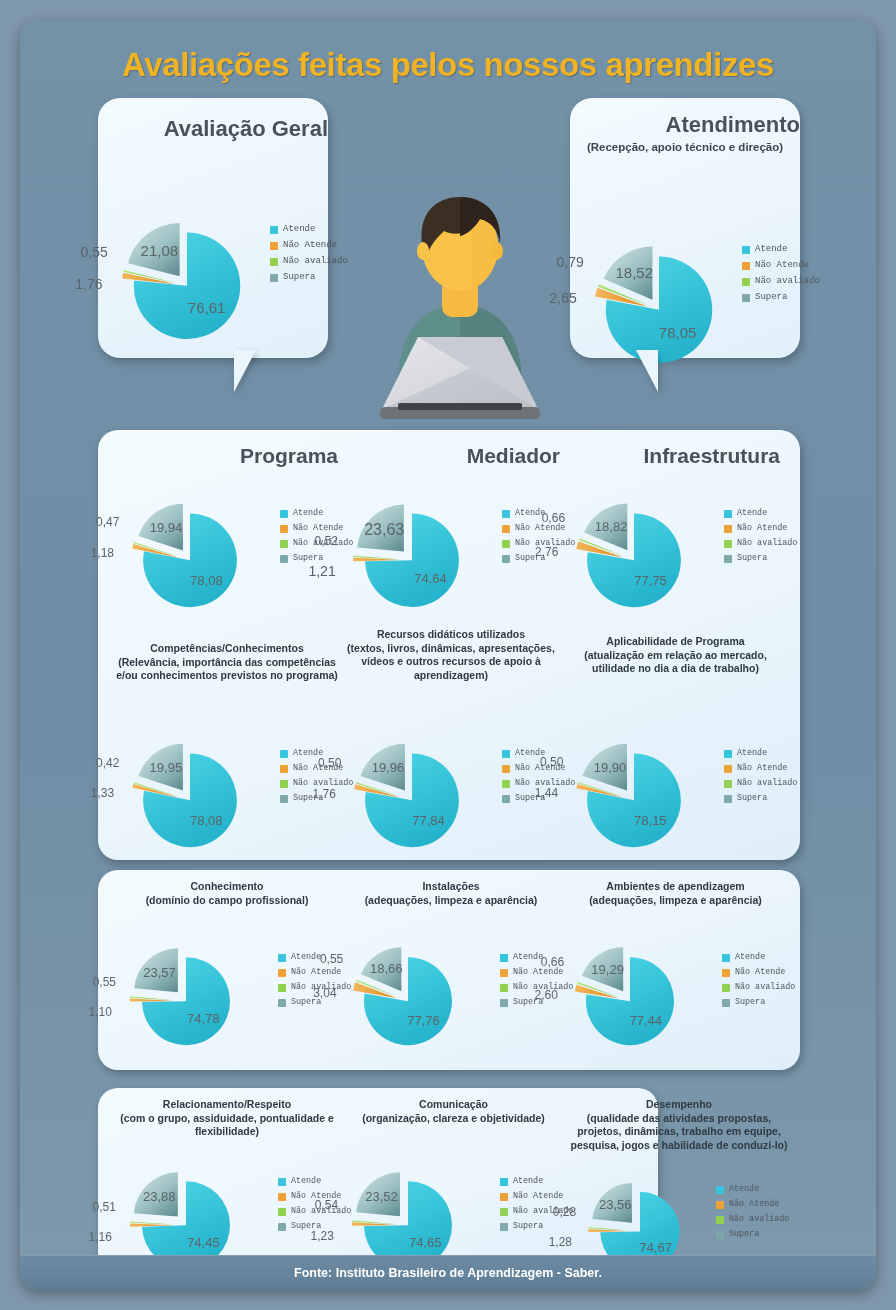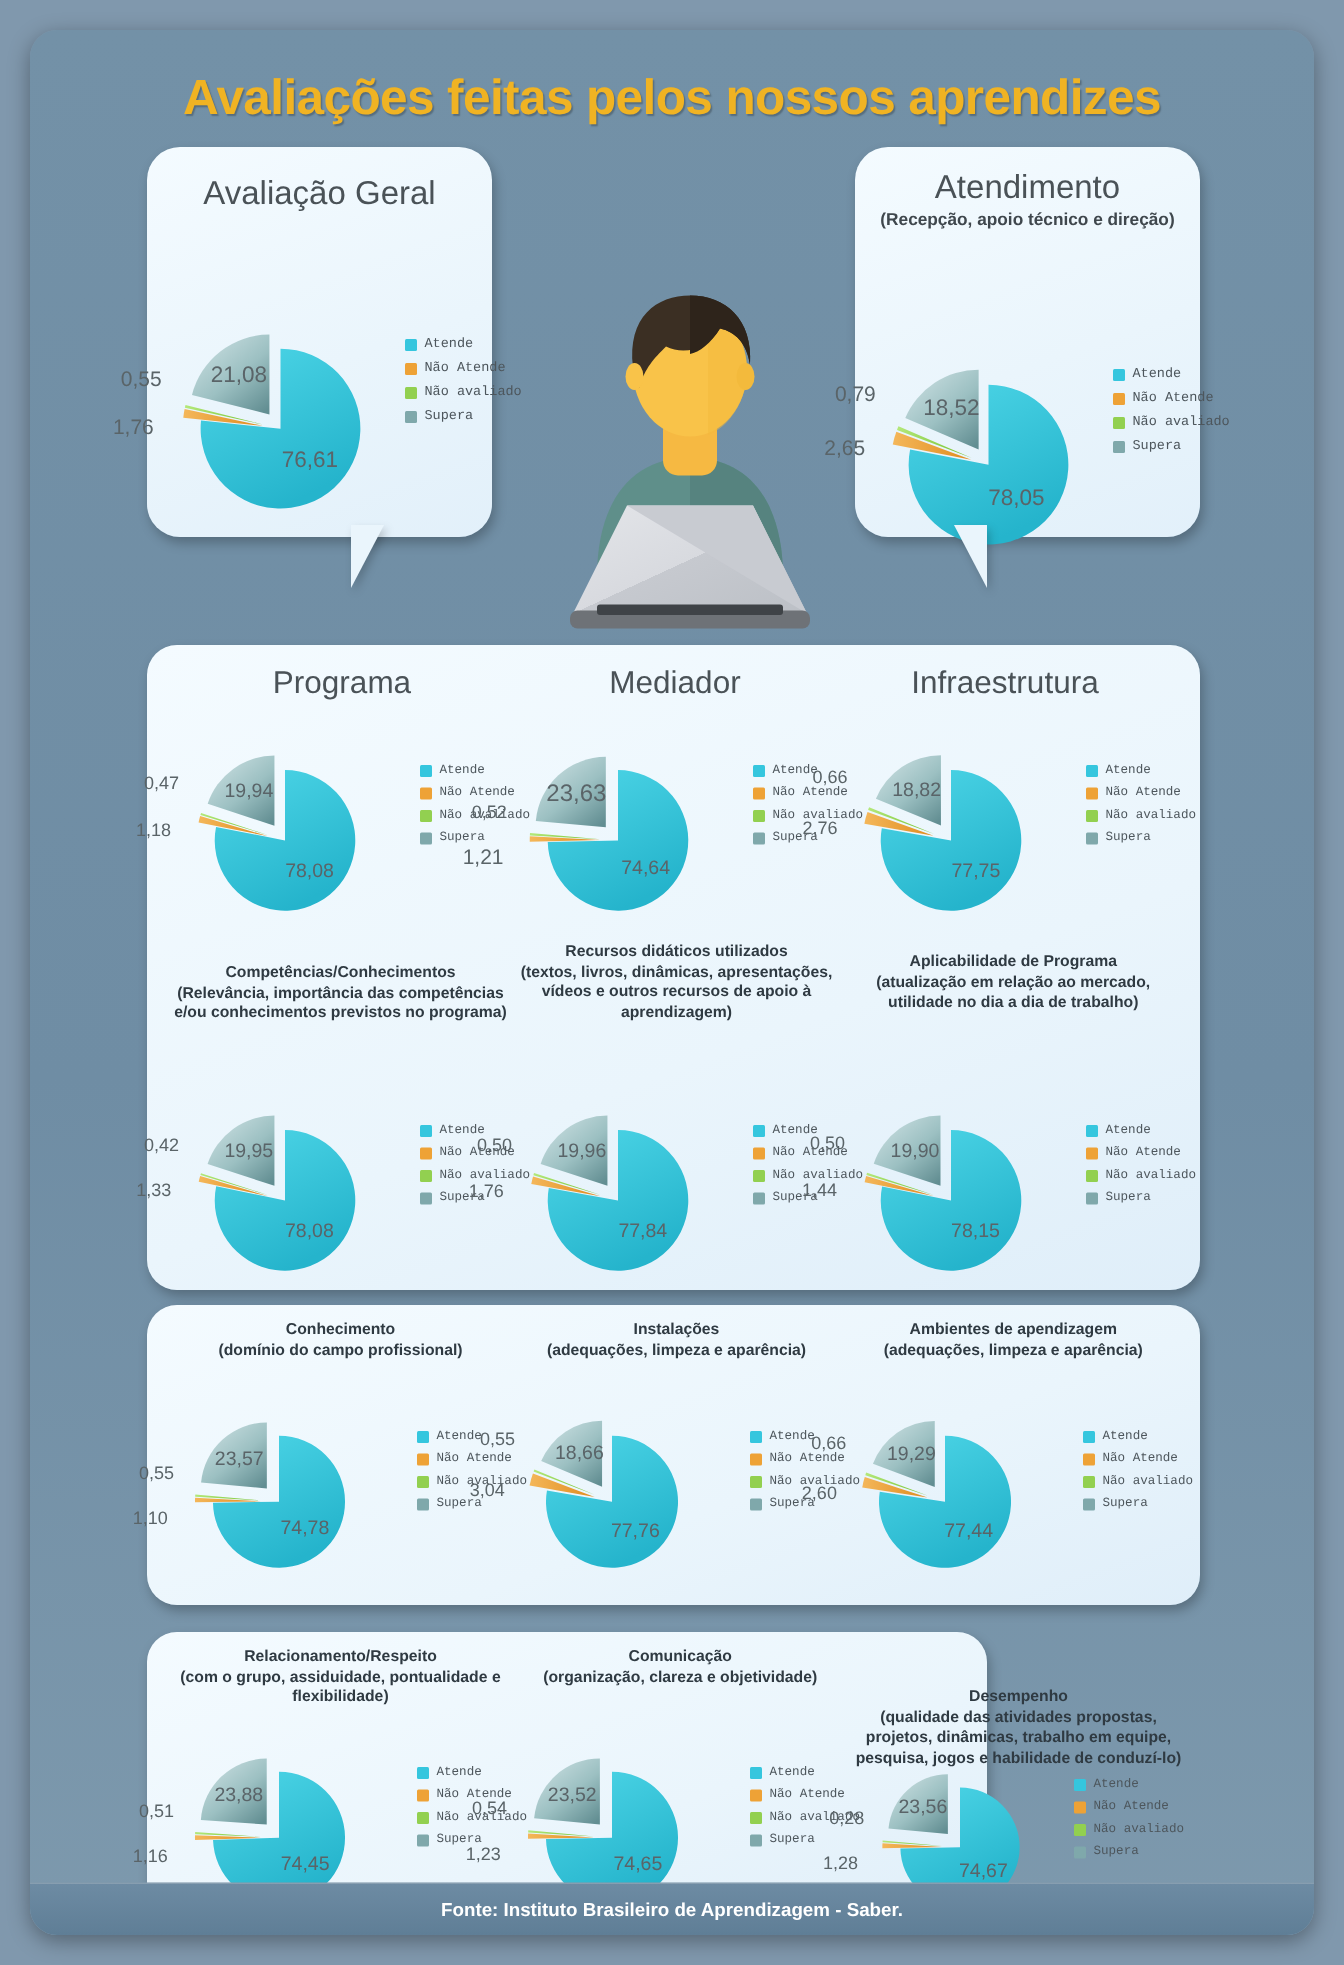--- a/index.html
+++ b/index.html
@@ -36,21 +36,21 @@
   .tail{position:absolute;width:0;height:0;}
 
   .panel{
     position:absolute;
     background:linear-gradient(160deg,#f4fbff 0%,#eaf5fc 60%,#dfeef9 100%);
     border-radius:20px;
     box-shadow:2px 4px 8px rgba(0,0,0,.25);
   }
 
   .card-title{
-    text-align:center;color:#4a5257;font-weight:normal;
+    text-align:right;color:#4a5257;font-weight:bold;
   }
   .card-title.big{font-size:22px;}
   .card-title.mid{font-size:21px;}
   .card-sub{
     text-align:center;color:#3f474d;font-size:11.5px;font-weight:bold;line-height:14px;
   }
   .cap{
     position:absolute;text-align:center;color:#2f3a42;
     font-size:10.5px;line-height:13.5px;font-weight:bold;
   }
@@ -797,21 +797,21 @@
 
   <div class="panel" style="left:78px;top:1068px;width:560px;height:202px;">
     <div class="cap" style="left:14px;top:10px;width:230px;">
       <span>Relacionamento/Respeito</span><br>
       <span>(com o grupo, assiduidade, pontualidade e flexibilidade)</span>
     </div>
     <div class="cap" style="left:248px;top:10px;width:215px;">
       <span>Comunicação</span><br>
       <span>(organização, clareza e objetividade)</span>
     </div>
-    <div class="cap" style="left:470px;top:10px;width:222px;margin-top:27px;">
+    <div class="cap" style="left:470px;top:10px;width:222px;">
       <span>Desempenho</span><br>
       <span>(qualidade das atividades propostas, projetos, dinâmicas, trabalho em equipe, pesquisa, jogos e habilidade de conduzí-lo)</span>
     </div>
 
     <div class="chart">
         <div class="pie-wrap" style="left: 26px; top: 58px; width: 124px; height: 141.36px;"><svg width="124" height="141.35999999999999" viewBox="0 0 124 141.35999999999999">
             <defs>
               <linearGradient id="g_relacionamento-respeito_a" x1="0" y1="0" x2="0.5" y2="1">
        <stop offset="0%" stop-color="#4fd7e8"></stop>
                 <stop offset="100%" stop-color="#25b4cc"></stop>

